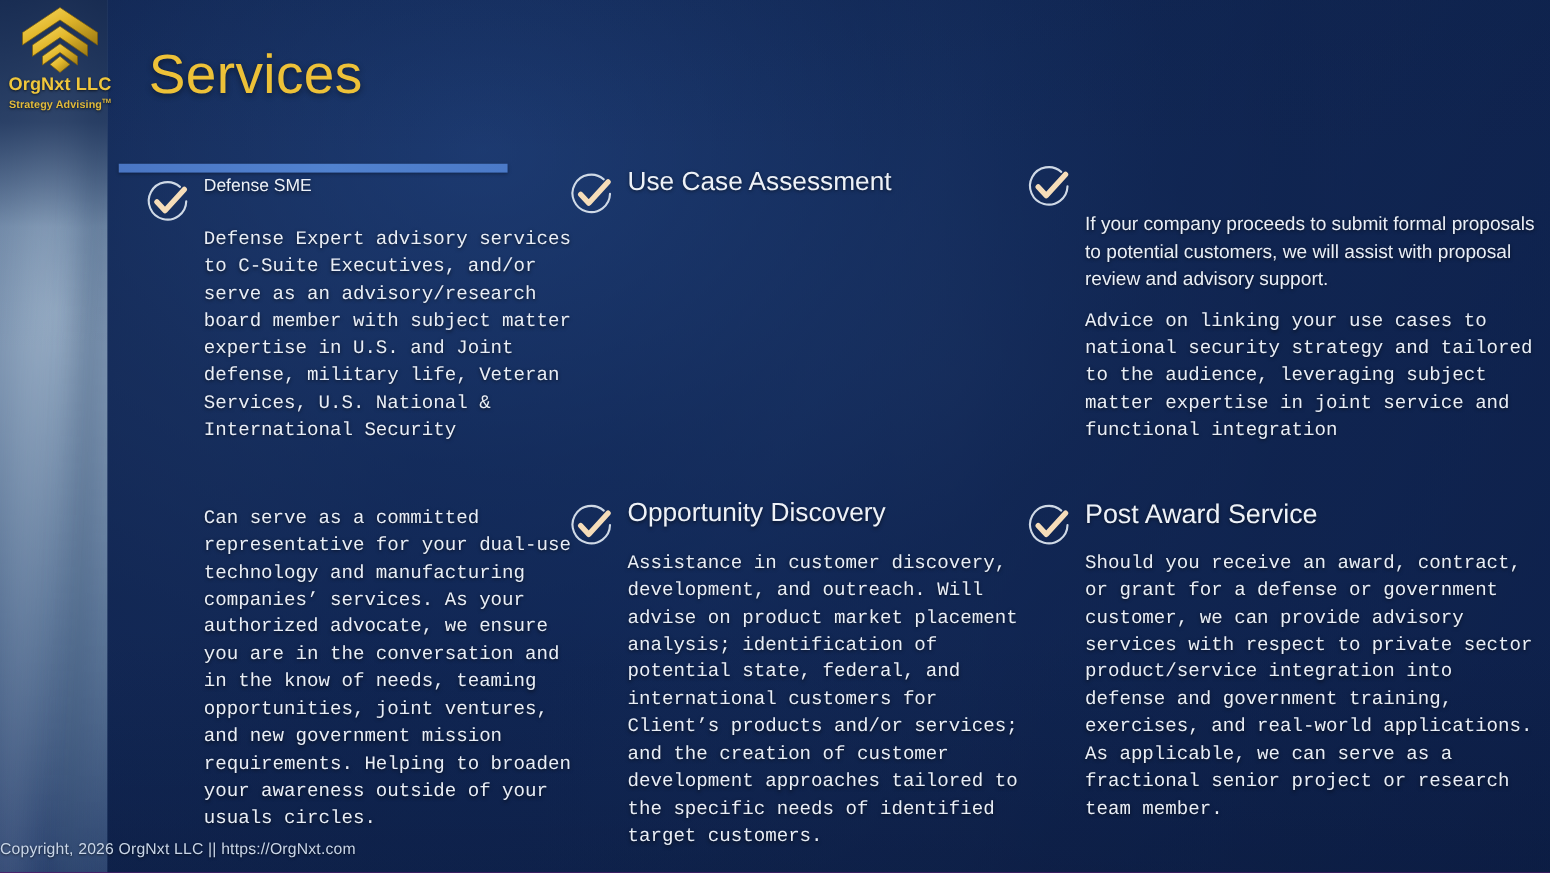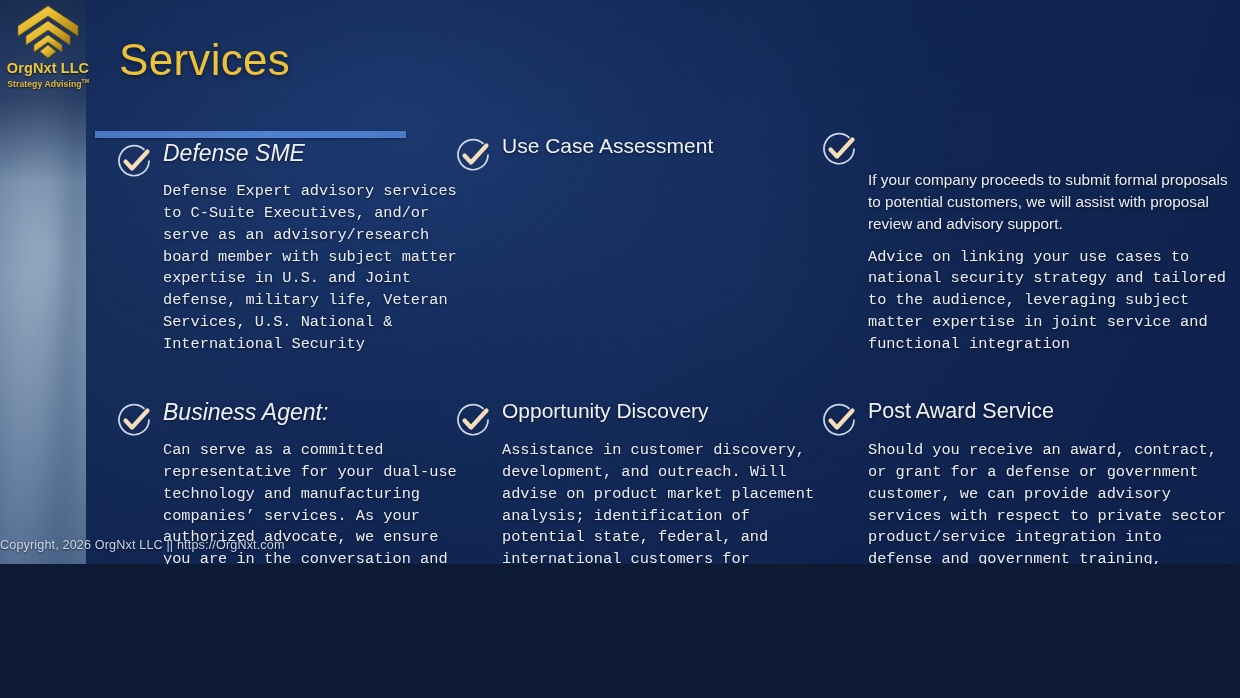--- a/index.html
+++ b/index.html
@@ -9,21 +9,21 @@
     background: #0c1a33;
   }
   body {
     font-family: "Liberation Sans", sans-serif;
     -webkit-font-smoothing: antialiased;
   }
 
   #slide {
     position: relative;
     width: 1240px;
-    height: 564px;
+    height: 698px;
     overflow: hidden;
     background: #a21caf;
   }
 
   
   .bg-photo {
     position: absolute;
     inset: 0;
     background:
       radial-gradient(ellipse 300px 460px at 44px 250px, rgba(150,172,196,0.92) 0%, rgba(120,146,176,0.55) 55%, rgba(60,88,126,0.0) 100%),
@@ -182,21 +182,21 @@
   .col2 { left: 452px; width: 368px; }
   .col3 { left: 818px; width: 410px; }
 
   .row1-c1 { top: 140px; }
   .row1-c2 { top: 134px; }
   .row1-c3 { top: 128px; }
   .row2-c1 { top: 399px; }
   .row2-c2 { top: 399px; }
   .row2-c3 { top: 399px; }
 
-  .col1 .card-title { font-size: 23px; font-style: italic; }
+  .col1 .card-title { font-size: 14px; }
   .col3 .card-title { font-size: 21.5px; }
 
   
   .footer {
     position: absolute;
     left: 0;
     right: 0;
     bottom: 12px;
     font-size: 12.6px;
     color: #c9d6e8;
@@ -274,27 +274,20 @@
           <path d="M12.5 21.5 L19 28.5 L34.5 11.5" fill="none" stroke="#f6ddb9" stroke-width="4.2" stroke-linecap="round" stroke-linejoin="round"></path>
         </svg>
       </div>
       <div class="card-body">
         <p>If your company proceeds to submit formal proposals to potential customers, we will assist with proposal review and advisory support.</p>
         <p>Advice on linking your use cases to national security strategy and tailored to the audience, leveraging subject matter expertise in joint service and functional integration</p>
       </div>
     </div>
 
     <div class="card col1 row2-c1">
-      <div class="card-head">
-        <svg class="check-icon" viewBox="0 0 42 42">
-          <path d="M31 9.5 A15 15 0 1 0 36 21" fill="none" stroke="#cfd9e6" stroke-width="1.7" stroke-linecap="round"></path>
-          <path d="M12.5 21.5 L19 28.5 L34.5 11.5" fill="none" stroke="#f6ddb9" stroke-width="4.2" stroke-linecap="round" stroke-linejoin="round"></path>
-        </svg>
-        <span class="card-title">Business Agent:</span>
-      </div>
       <div class="card-body">
         <p>Can serve as a committed representative for your dual-use technology and manufacturing companies’ services. As your authorized advocate, we ensure you are in the conversation and in the know of needs, teaming opportunities, joint ventures, and new government mission requirements. Helping to broaden your awareness outside of your usuals circles.</p>
       </div>
     </div>
 
     <div class="card col2 row2-c2">
       <div class="card-head">
         <svg class="check-icon" viewBox="0 0 42 42">
           <path d="M31 9.5 A15 15 0 1 0 36 21" fill="none" stroke="#cfd9e6" stroke-width="1.7" stroke-linecap="round"></path>
           <path d="M12.5 21.5 L19 28.5 L34.5 11.5" fill="none" stroke="#f6ddb9" stroke-width="4.2" stroke-linecap="round" stroke-linejoin="round"></path>

